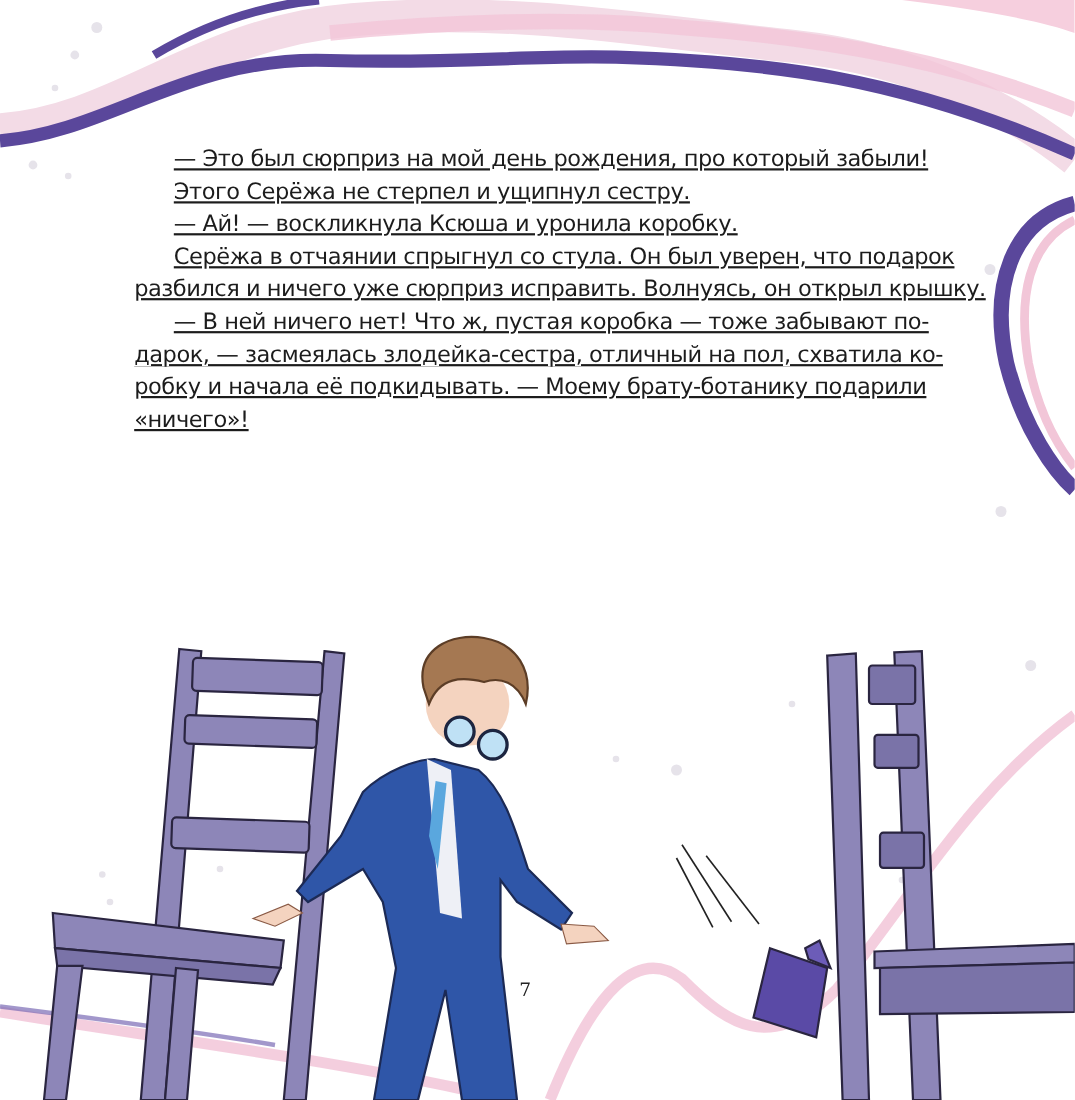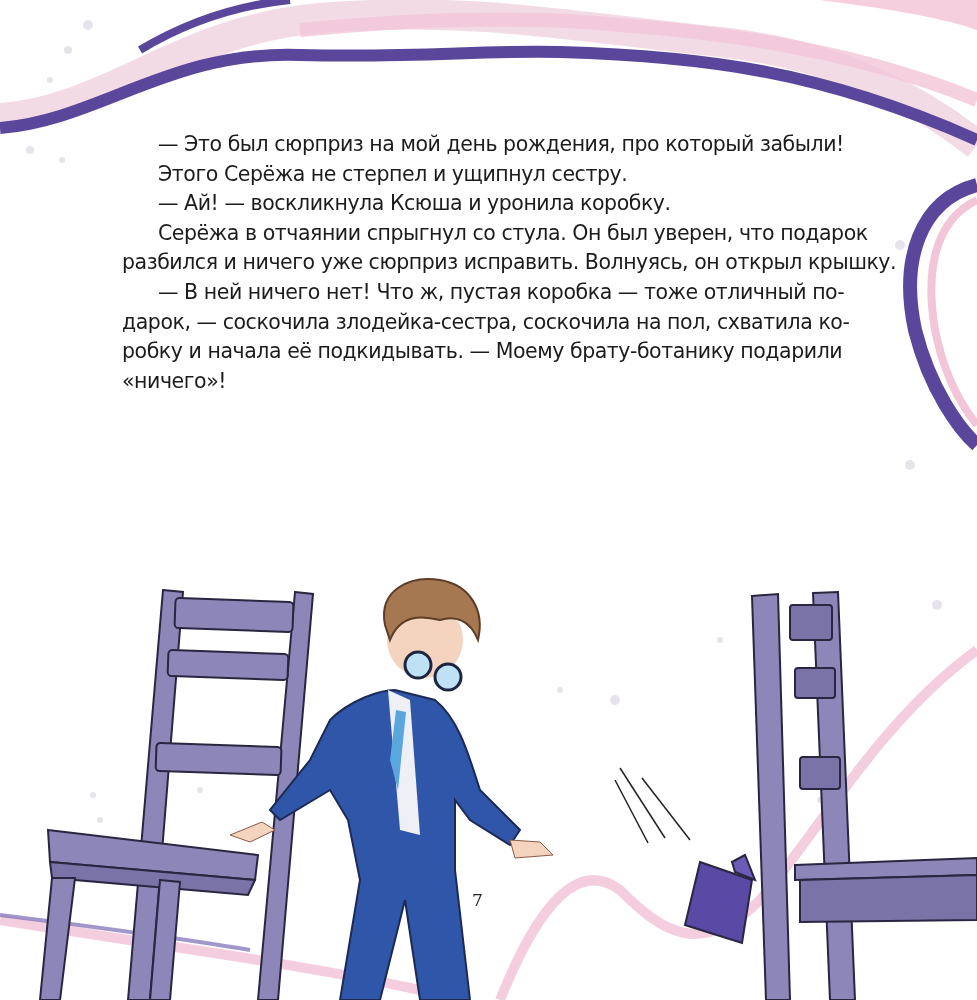--- a/index.html
+++ b/index.html
@@ -1,19 +1,19 @@
 <!DOCTYPE html>
 <html><head>
 <meta charset="utf-8">
 <style>
   html, body { margin:0; padding:0; }
   body { width:977px; height:1000px; position:relative; overflow:hidden; background:#ffffff; font-family:"DejaVu Sans", sans-serif; }
   .bg-svg { position:absolute; left:0; top:0; width:977px; height:1000px; }
   .text-block { position:absolute; left:122px; top:130px; width:745px; font-size:20.5px; line-height:29.6px; color:#1c1c1c; letter-spacing:-0.45px; }
-  .text-block p { margin:0; white-space:nowrap; }
+  .text-block p { margin:0; white-space:nowrap;text-decoration:underline; }
   .ind { padding-left:36px; }
   .gap { height:29.6px; }
   .page-number { position:absolute; left:472px; top:890px; font-family:"DejaVu Serif", serif; font-size:17px; color:#222; }
 </style>
 </head>
 <body>
 
 <svg class="bg-svg" viewBox="0 0 977 1000">
 
   <g>
@@ -95,20 +95,20 @@
     <polygon points="800,880 977,875 977,920 800,922" fill="#7a73a8"></polygon>
   </g>
 </svg>
 
 <div class="text-block">
   <p class="ind">—  Это был сюрприз на мой день рождения, про который забыли!</p>
   <p class="ind">Этого Серёжа не стерпел и ущипнул сестру.</p>
   <p class="ind">—  Ай! — воскликнула Ксюша и уронила коробку.</p>
   <p class="ind">Серёжа в отчаянии спрыгнул со стула. Он был уверен, что подарок</p>
   <p>разбился и ничего уже сюрприз исправить. Волнуясь, он открыл крышку.</p>
-  <p class="ind">—  В ней ничего нет! Что ж, пустая коробка — тоже отличный по-</p>
-  <p>дарок, — соскочила злодейка-сестра, соскочила на пол, схватила ко-</p>
+  <p class="ind">—  В ней ничего нет! Что ж, пустая коробка — тоже забывают по-</p>
+  <p>дарок, — засмеялась злодейка-сестра, отличный на пол, схватила ко-</p>
   <p>робку и начала её подкидывать. — Моему брату-ботанику подарили</p>
   <p>«ничего»!</p>
   <div class="gap"></div>
 </div>
 
 <div class="page-number">7</div>
 
 </body></html>

